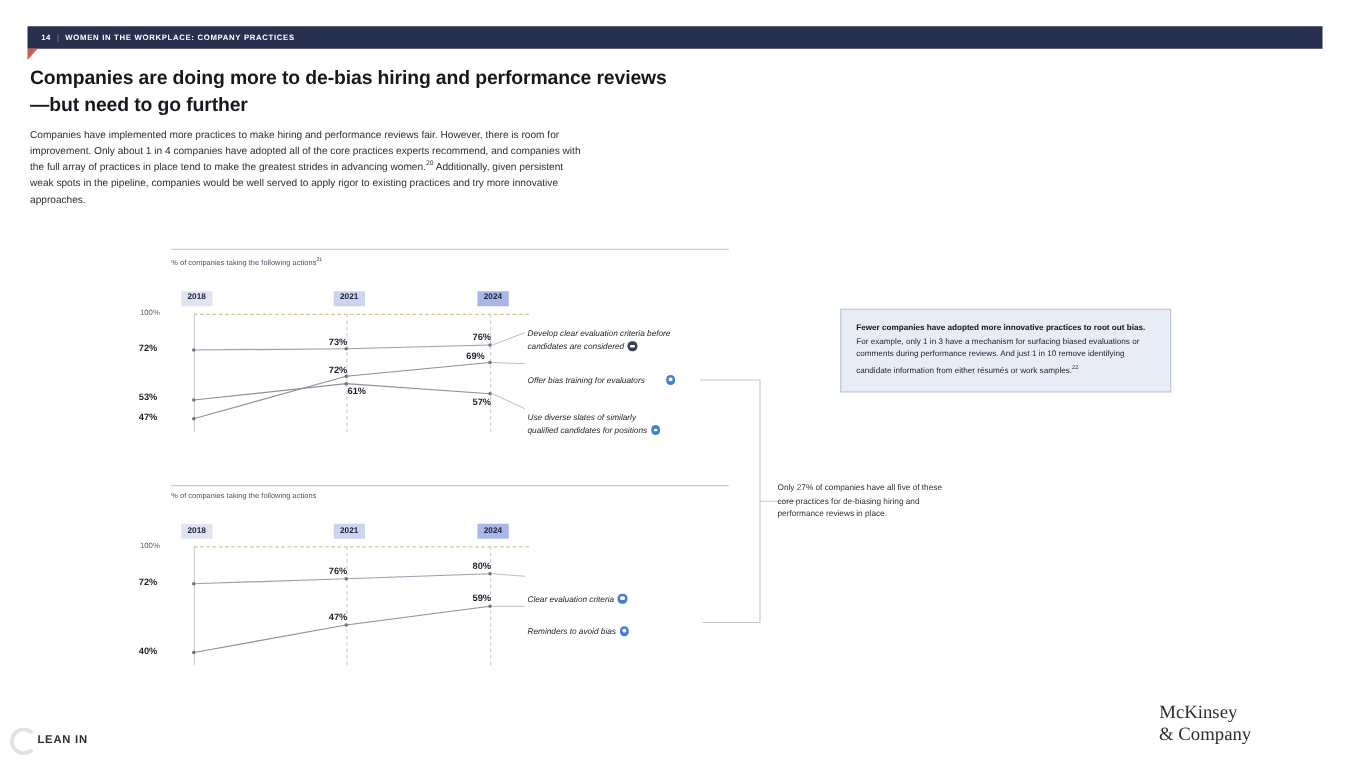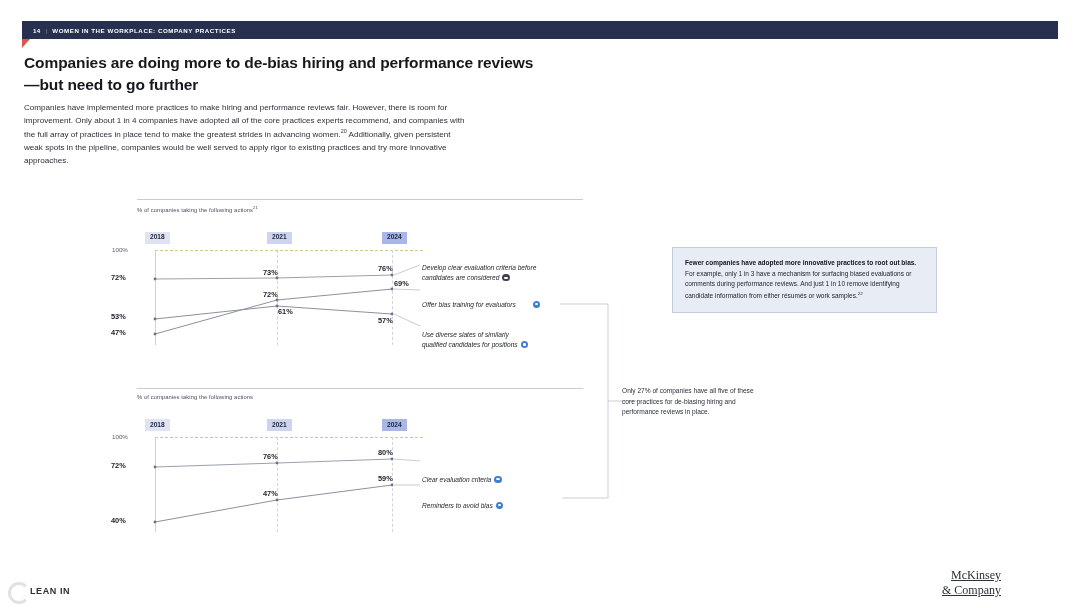--- a/index.html
+++ b/index.html
@@ -136,22 +136,22 @@
   }
 
   
   .leanin {
     position: absolute; left: 30px; bottom: 12px;
     font-size: 9px; font-weight: bold; color: #2a2e36;
     letter-spacing: .6px;
   }
   .mck {
     position: absolute; right: 16px; bottom: 10px;
-    text-align: right; font-family: "Liberation Serif", serif;
-    font-size: 12px; color: #2b2f38; line-height: 1.25; text-decoration: underline;
+    text-align: center; font-family: "Liberation Serif", serif;
+    font-size: 15px; color: #2b2f38; line-height: 1.25;
   }
   .mck .l2 { padding-left: 11px; }
 
   
   .watermark {
     position: absolute; left: 6px; bottom: 2px;
     font-size: 25px; font-weight: bold; color: rgba(150,155,165,.30);
     letter-spacing: 1px; pointer-events: none;
     font-family: "DejaVu Sans", sans-serif;
   }
@@ -220,21 +220,21 @@
 
       <div class="axlbl" style="left:-26px; top:23px;">72%</div>
       <div class="axlbl" style="left:-26px; top:62px;">53%</div>
       <div class="axlbl" style="left:-26px; top:78px;">47%</div>
 
       <div class="val" style="left:126px; top:18px;">73%</div>
       <div class="val" style="left:126px; top:40px;">72%</div>
       <div class="val" style="left:126px; top:57px;padding-left:15px;">61%</div>
 
       <div class="val" style="left:241px; top:14px;">76%</div>
-      <div class="val" style="left:257px; top:29px;">69%</div>
+      <div class="val" style="left:236px; top:29px;">69%</div>
       <div class="val" style="left:241px; top:66px;">57%</div>
     </div>
   </div>
 
   <div class="series-cap" style="left:422px; top:263px;">
     <span>Develop clear evaluation criteria before<br>candidates are considered</span><span class="badge-dot dark"></span>
   </div>
   <div class="series-cap" style="left:422px; top:300px;">
     <span>Offer bias training for evaluators</span><span class="badge-dot blue" style="margin-left:17px;"></span>
   </div>

